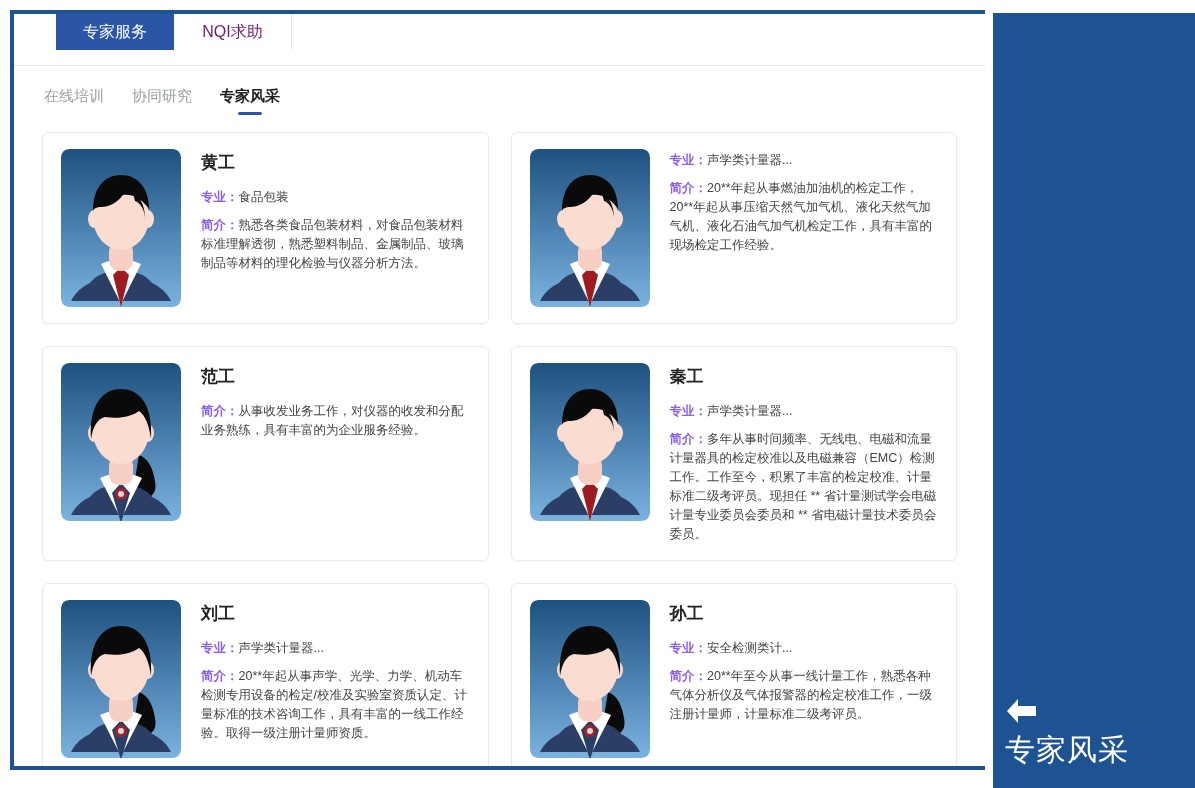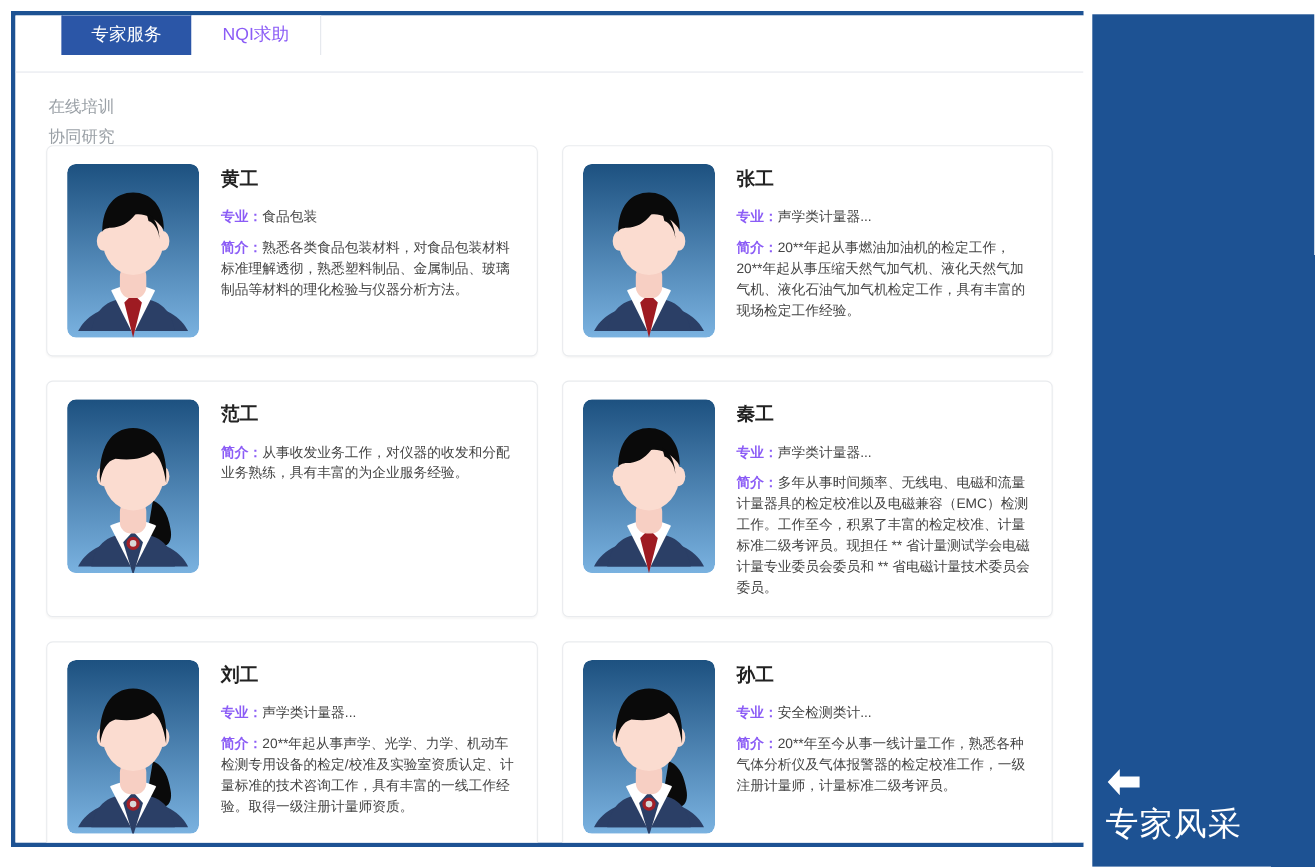--- a/index.html
+++ b/index.html
@@ -67,43 +67,43 @@
     left: 42px; bottom: 15px;
     display: flex;
     align-items: flex-end;
   }
   .tab {
     min-width: 118px;
     height: 38px;
     line-height: 38px;
     text-align: center;
     font-size: 16px;
-    color: #8b5cf6;
+    color: #701a75;
     background: #ffffff;
     border: 1px solid #e4e7ed;
     border-bottom: none;
     border-left: none;
     cursor: pointer;
     user-select: none;
   }
   .tab:first-child { border-left: 1px solid #e4e7ed; }
   .tab.active {
     background: #2b56a7;
     color: #ffffff;
     border-color: #2b56a7;
     font-weight: 400;
   }
 
   
   .subtabs {
     display: flex;
-    align-items: flex-start;
+    align-items: center;
+    gap: 28px;
     padding: 22px 0 0 30px;
     height: 46px;
-    flex-direction: column;
   }
   .subtab {
     position: relative;
     font-size: 15px;
     color: #9aa0a6;
     cursor: pointer;
     padding-bottom: 8px;
     user-select: none;
   }
   .subtab.active {
@@ -236,21 +236,20 @@
               <path d="M60 118l-8 8 8 32 8-32z" fill="#9e1b22"></path>
               <rect x="48" y="92" width="24" height="30" rx="10" fill="#f7cfc3"></rect>
               <ellipse cx="60" cy="68" rx="28" ry="33" fill="#fbdcd0"></ellipse>
               <ellipse cx="33" cy="70" rx="6" ry="9" fill="#fbdcd0"></ellipse>
               <ellipse cx="87" cy="70" rx="6" ry="9" fill="#fbdcd0"></ellipse>
               <path d="M32 62c0-24 12-36 28-36s28 12 28 34c0 0-10-16-26-14-6 8-14 12-22 12-4 0-8 2-8 4z" fill="#0a0a0a"></path>
               <path d="M72 44c8 4 12 14 12 26 0-8-4-16-10-18z" fill="#0a0a0a"></path>
             </svg>
           </div>
           <div class="info">
-            <div class="name">张工</div>
             <div class="row">
               <span class="k">专业：</span><span>声学类计量器...</span>
             </div>
             <div class="row bio">
               <span class="k">简介：</span><span>20**年起从事燃油加油机的检定工作，20**年起从事压缩天然气加气机、液化天然气加气机、液化石油气加气机检定工作，具有丰富的现场检定工作经验。</span>
             </div>
           </div>
         </div>
 
         <div class="card">

